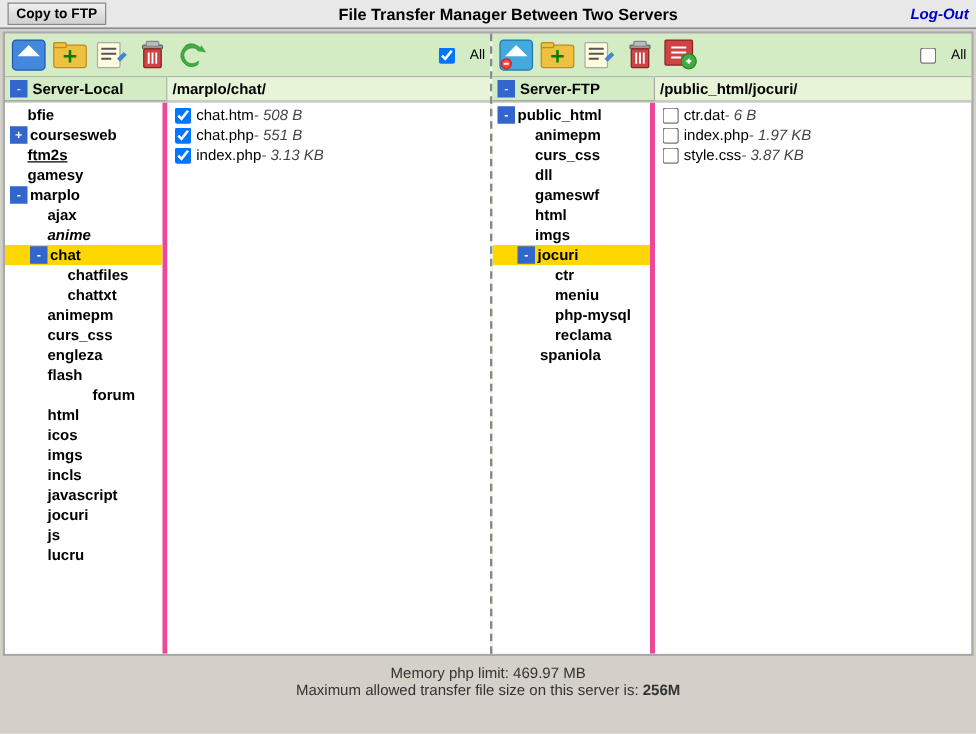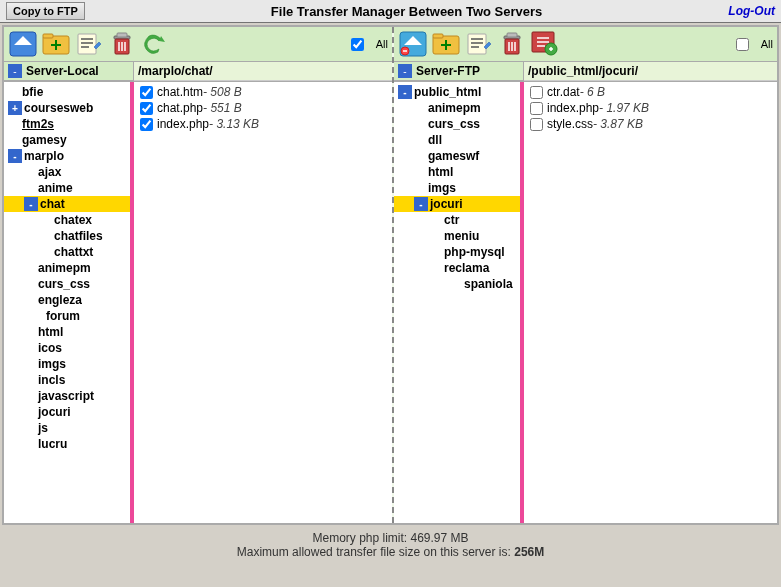--- a/index.html
+++ b/index.html
@@ -319,53 +319,53 @@
             <span>gamesy</span>
           </div>
           <div class="tree-item" style="padding-left: 4px;">
             <span class="toggle">-</span>
             <span>marplo</span>
           </div>
           <div class="tree-item" style="padding-left: 20px;">
             <span style="width: 14px; display: inline-block;"></span>
             <span>ajax</span>
           </div>
-          <div class="tree-item" style="padding-left: 20px;">
+          <div class="tree-item" style="padding-left: 20px; font-style: italic;">
             <span style="width: 14px; display: inline-block;"></span>
             <span>anime</span>
           </div>
           <div class="tree-item selected" style="padding-left: 20px;">
             <span class="toggle">-</span>
             <span>chat</span>
           </div>
           <div class="tree-item" style="padding-left: 36px;">
             <span style="width: 14px; display: inline-block;"></span>
-            <span>chatex</span>
+            <span>chatfiles</span>
           </div>
           <div class="tree-item" style="padding-left: 36px;">
             <span style="width: 14px; display: inline-block;"></span>
-            <span>chatfiles</span>
-          </div>
-          <div class="tree-item" style="padding-left: 36px;">
-            <span style="width: 14px; display: inline-block;"></span>
             <span>chattxt</span>
           </div>
           <div class="tree-item" style="padding-left: 20px;">
             <span style="width: 14px; display: inline-block;"></span>
             <span>animepm</span>
           </div>
           <div class="tree-item" style="padding-left: 20px;">
             <span style="width: 14px; display: inline-block;"></span>
             <span>curs_css</span>
           </div>
           <div class="tree-item" style="padding-left: 20px;">
             <span style="width: 14px; display: inline-block;"></span>
             <span>engleza</span>
           </div>
-          <div class="tree-item" style="padding-left: 28px;">
+          <div class="tree-item" style="padding-left: 20px;">
+            <span style="width: 14px; display: inline-block;"></span>
+            <span>flash</span>
+          </div>
+          <div class="tree-item" style="padding-left: 16px; margin-left: 40px;">
             <span style="width: 14px; display: inline-block;"></span>
             <span>forum</span>
           </div>
           <div class="tree-item" style="padding-left: 20px;">
             <span style="width: 14px; display: inline-block;"></span>
             <span>html</span>
           </div>
           <div class="tree-item" style="padding-left: 20px;">
             <span style="width: 14px; display: inline-block;"></span>
             <span>icos</span>
@@ -523,21 +523,21 @@
             <span>meniu</span>
           </div>
           <div class="tree-item" style="padding-left: 36px;">
             <span style="width: 14px; display: inline-block;"></span>
             <span>php-mysql</span>
           </div>
           <div class="tree-item" style="padding-left: 36px;">
             <span style="width: 14px; display: inline-block;"></span>
             <span>reclama</span>
           </div>
-          <div class="tree-item" style="padding-left: 56px;">
+          <div class="tree-item" style="padding-left: 24px;">
             <span style="width: 14px; display: inline-block;"></span>
             <span>spaniola</span>
           </div>
         </div>
       <div class="files-pane" id="right-files">
           <div class="file-item">
             <input type="checkbox" style="">
             <span class="file-name">ctr.dat</span>
             <span class="file-size">  - 6 B</span>
           </div>

